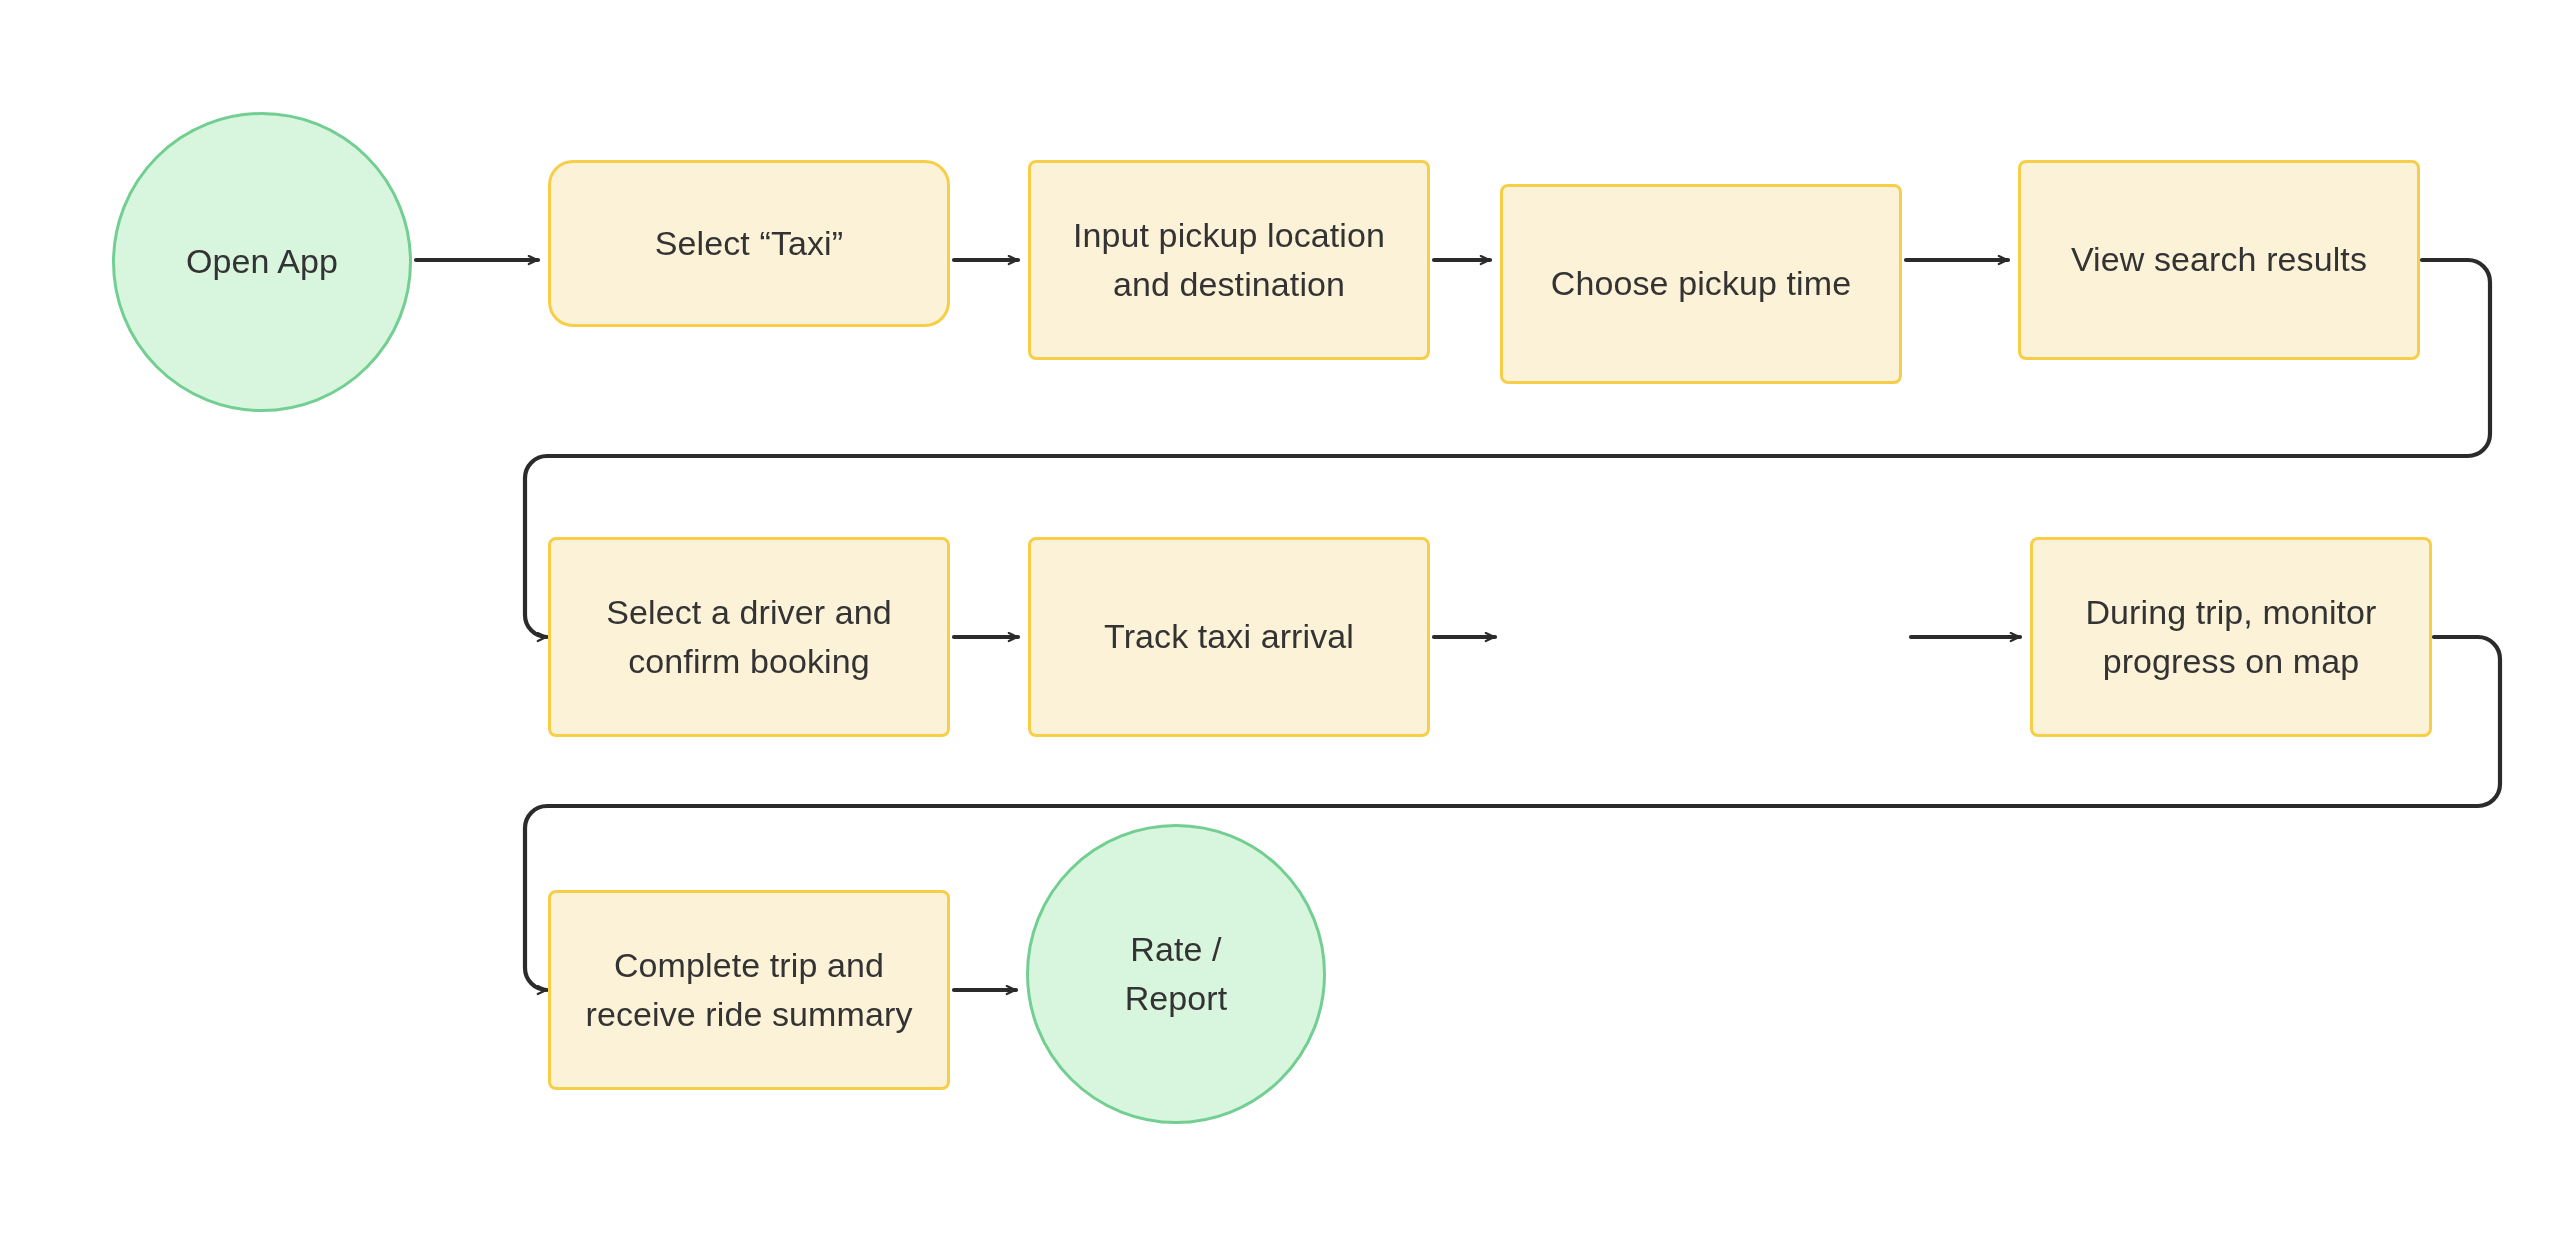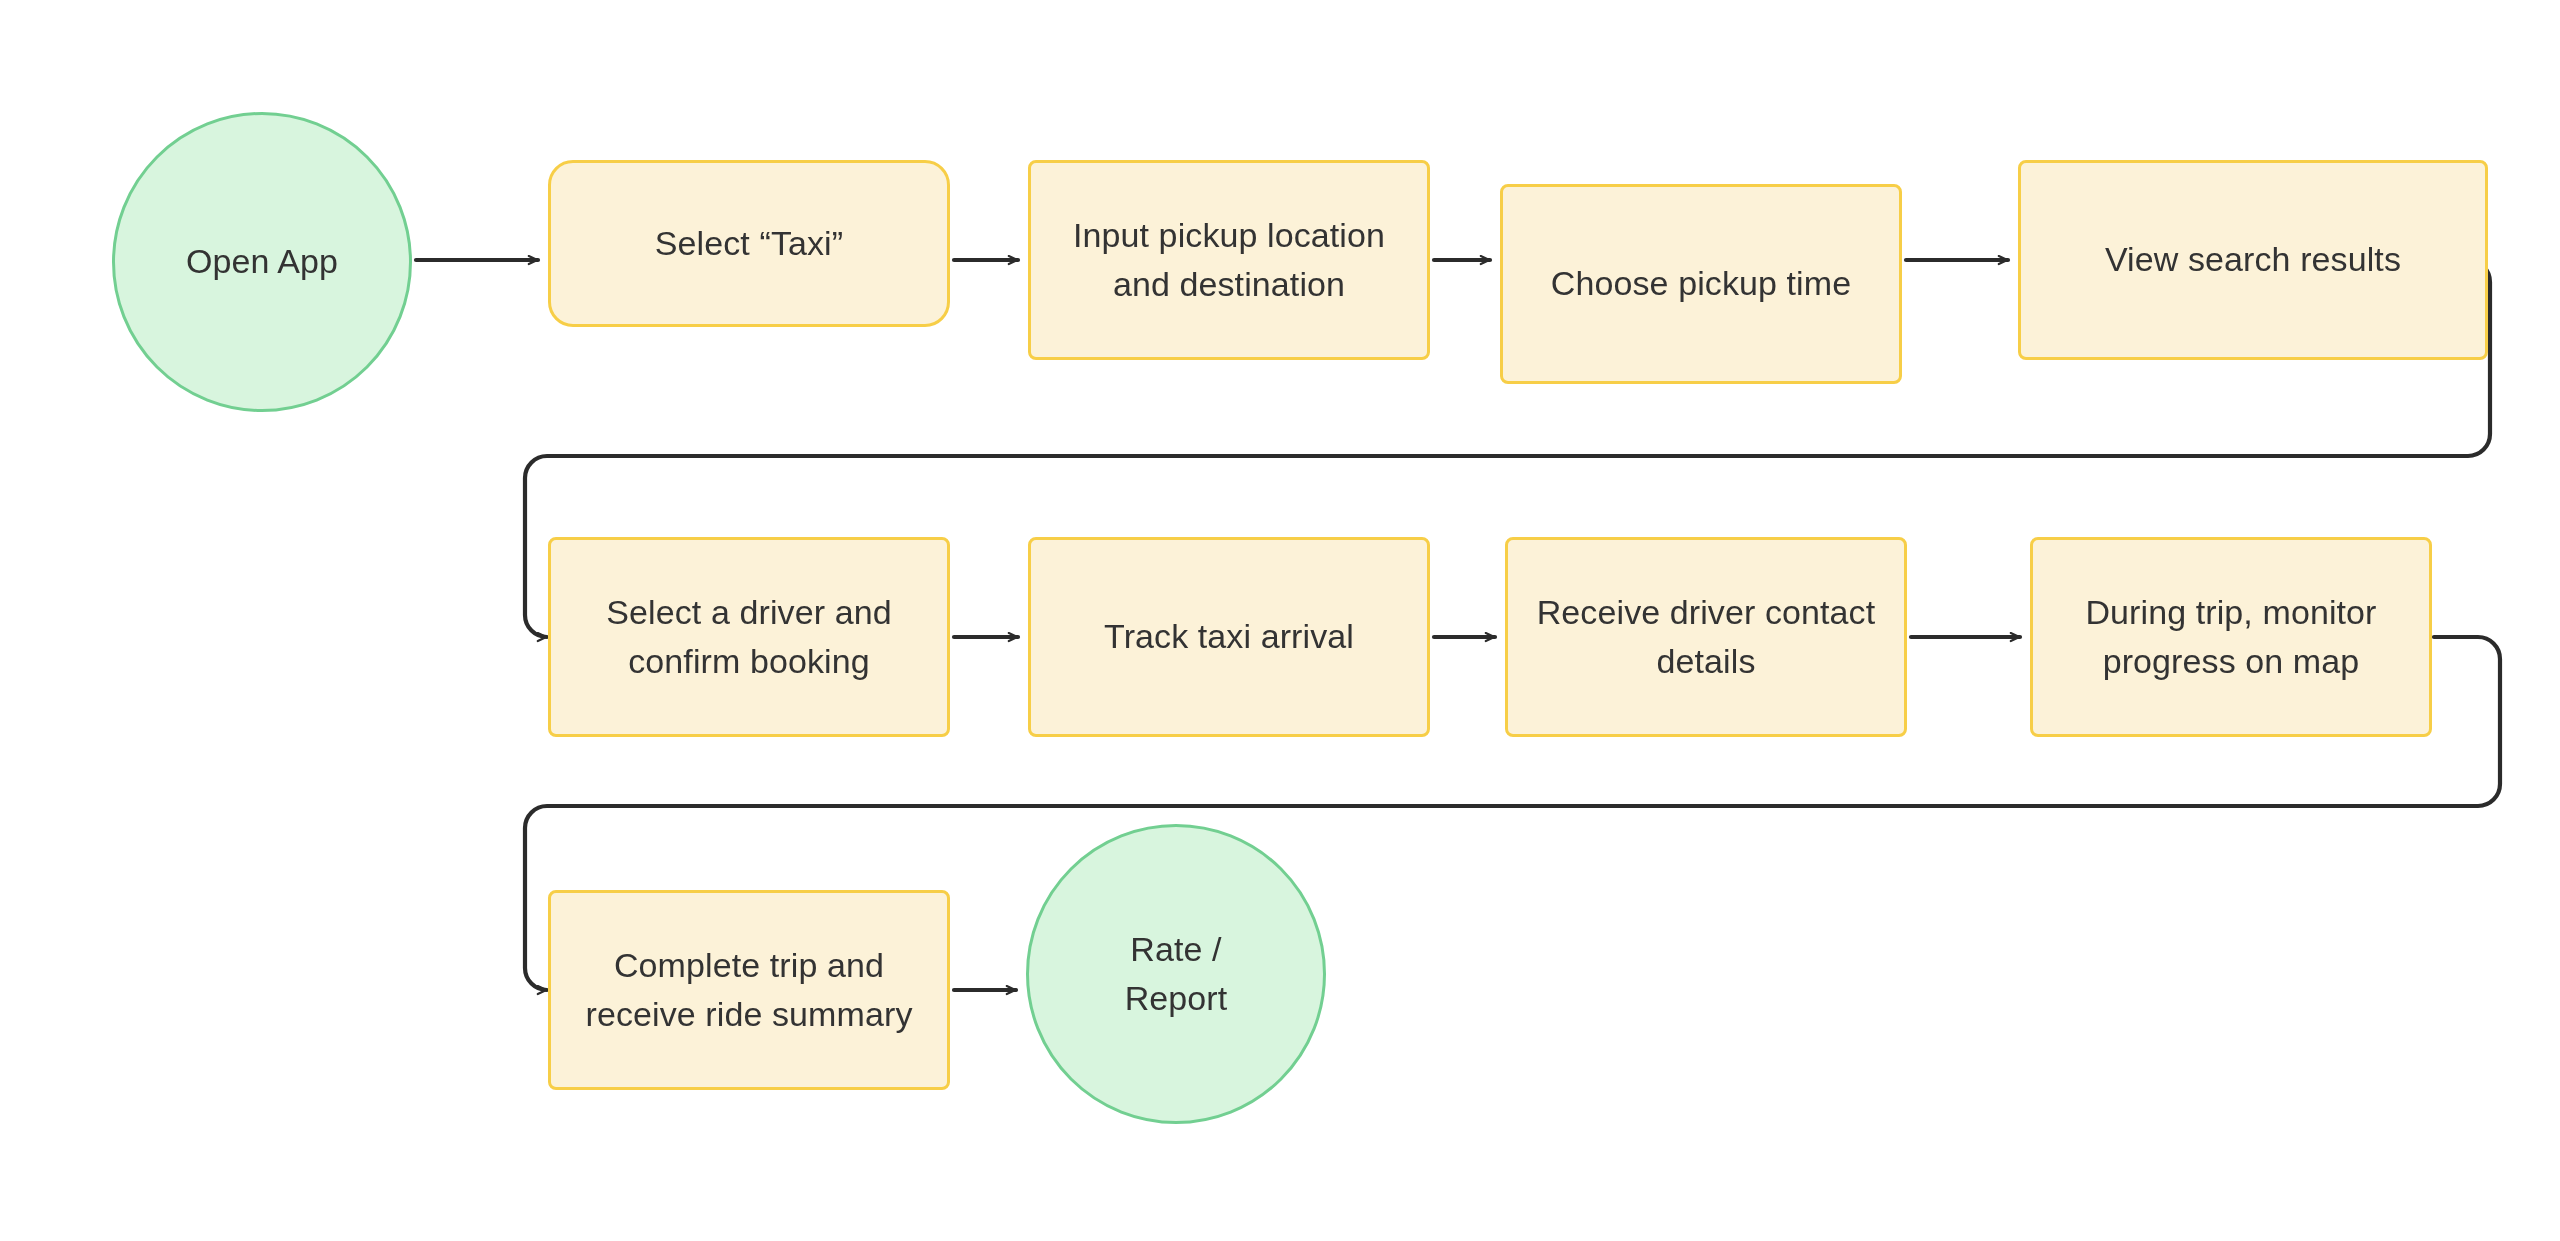--- a/index.html
+++ b/index.html
@@ -98,37 +98,33 @@
 
   <div class="node process" style="left:1028px; top:160px; width:402px; height:200px;text-align:center;">
     <span class="node-label">Input pickup location
 and destination</span>
   </div>
 
   <div class="node process" style="left:1500px; top:160px; width:402px; height:200px;margin-top:24px;">
     <span class="node-label">Choose pickup time</span>
   </div>
 
-  <div class="node process" style="left:2018px; top:160px; width:470px; height:200px;">
+  <div class="node process" style="left:2018px; top:160px; width:402px; height:200px;">
     <span class="node-label">View search results</span>
   </div>
 
   <div class="node process" style="left:548px; top:537px; width:402px; height:200px;">
     <span class="node-label">Select a driver and
 confirm booking</span>
   </div>
 
   <div class="node process" style="left:1028px; top:537px; width:402px; height:200px;">
     <span class="node-label">Track taxi arrival</span>
   </div>
 
-  <div class="node process" style="left:1505px; top:537px; width:402px; height:200px;">
-    <span class="node-label">Receive driver contact
-details</span>
-  </div>
 
   <div class="node process" style="left:2030px; top:537px; width:402px; height:200px;">
     <span class="node-label">During trip, monitor
 progress on map</span>
   </div>
 
   <div class="node process" style="left:548px; top:890px; width:402px; height:200px;">
     <span class="node-label">Complete trip and
 receive ride summary</span>
   </div>

